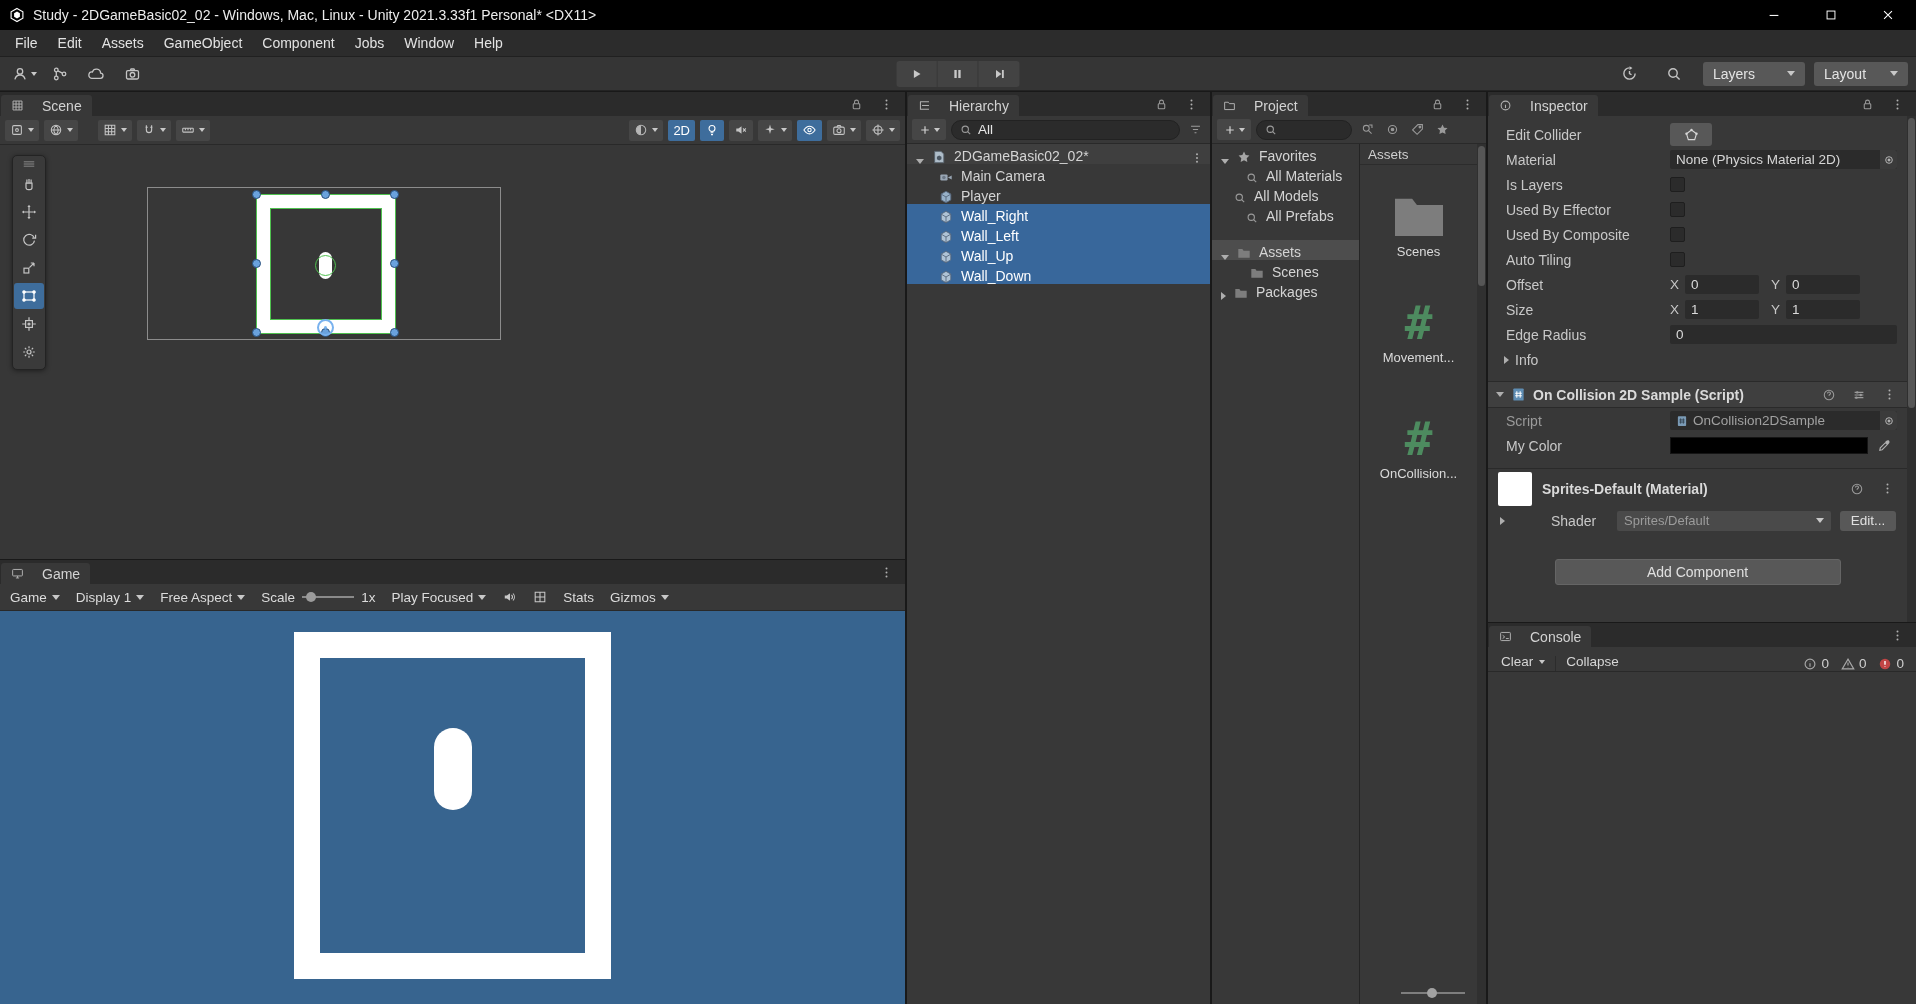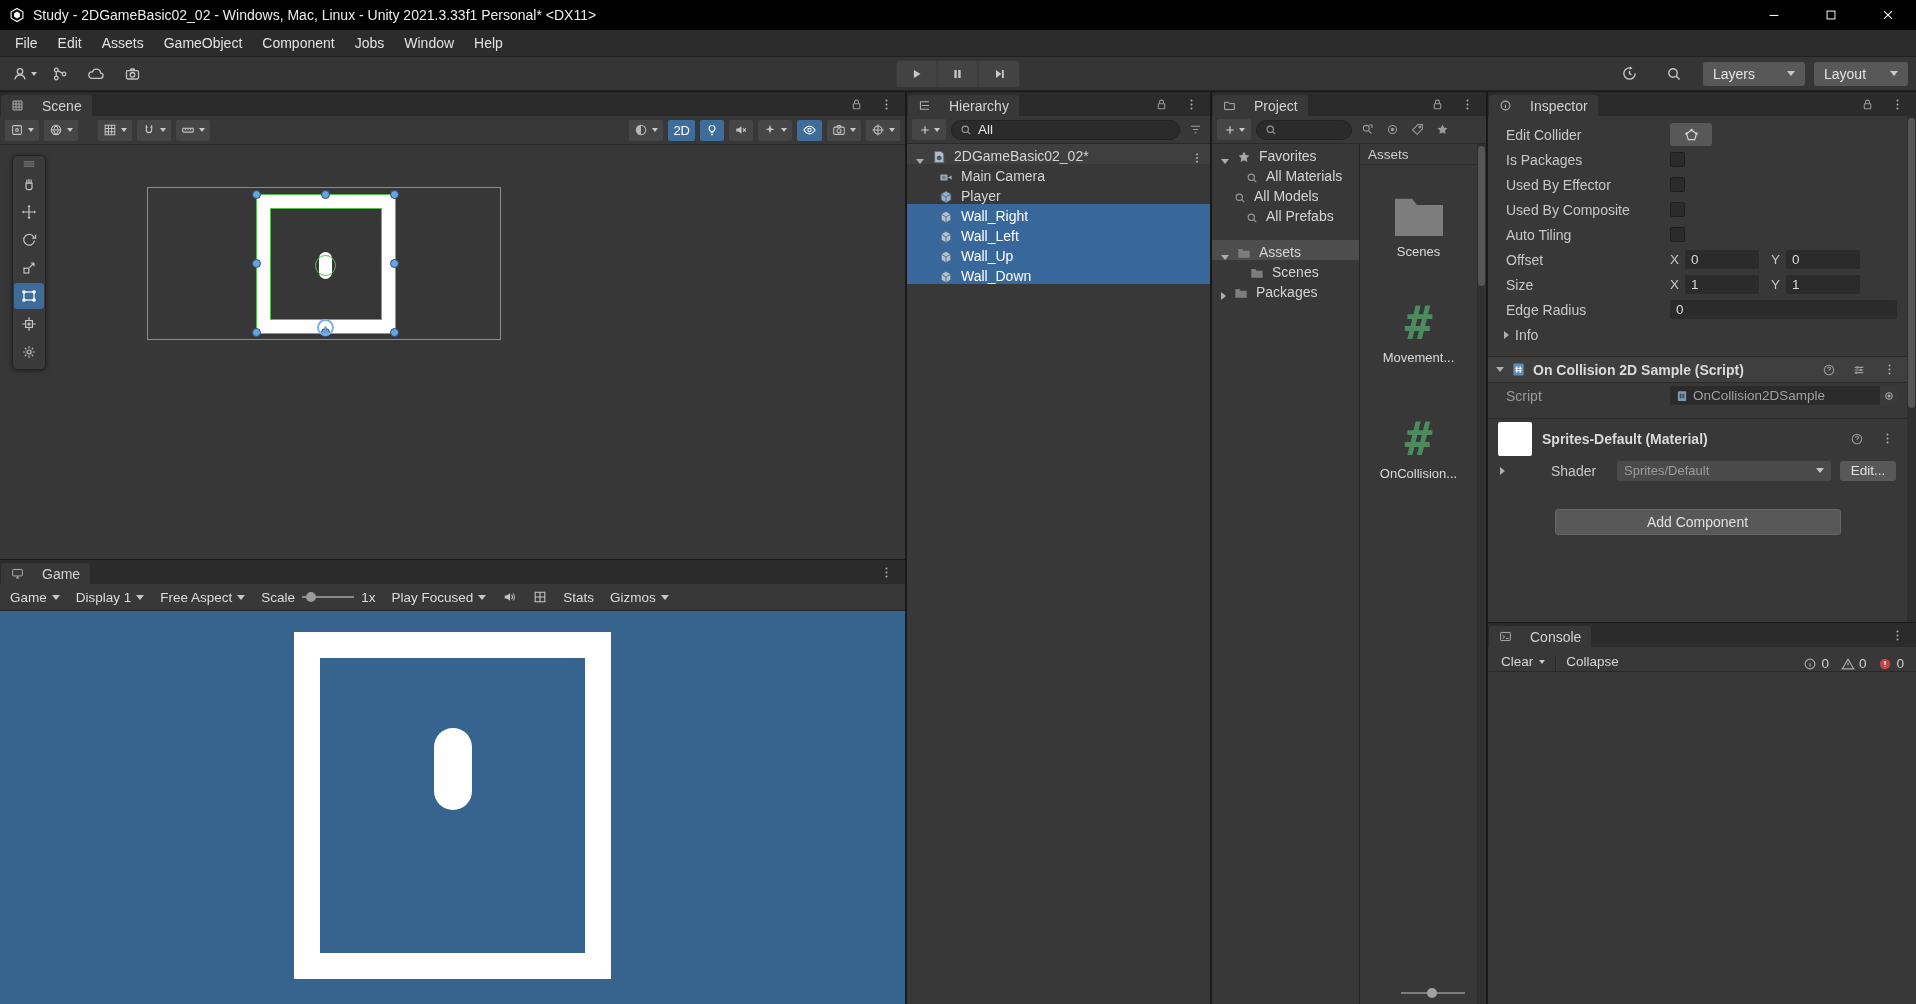--- a/index.html
+++ b/index.html
@@ -871,21 +871,35 @@
               <svg width="17" height="16" viewBox="0 0 16 16" fill="none" stroke="#d6d6d6" stroke-width="1.1">
                   <path d="M8 3 13 6.7 11.2 12.6H4.8L3 6.7Z"></path>
                   <circle cx="8" cy="3" r="1.2" fill="#d6d6d6" stroke="none"></circle>
                   <circle cx="13" cy="6.7" r="1.2" fill="#d6d6d6" stroke="none"></circle>
                   <circle cx="3" cy="6.7" r="1.2" fill="#d6d6d6" stroke="none"></circle>
                 </svg>
             </span>
           </span>
         </div>
         <div class="irow">
-          <span class="ilabel">Is Packages</span>
+          <span class="ilabel">Material</span>
+          <span class="ictrl">
+            <span class="objfield">
+              <span>None (Physics Material 2D)</span>
+              <span class="picker">
+                  <svg width="12" height="12" viewBox="0 0 16 16" fill="none" stroke="#b8b8b8" stroke-width="1.3">
+                    <circle cx="8" cy="8" r="4.4"></circle>
+                    <circle cx="8" cy="8" r="1.4" fill="#b8b8b8"></circle>
+                  </svg>
+                </span>
+            </span>
+          </span>
+        </div>
+        <div class="irow">
+          <span class="ilabel">Is Layers</span>
           <span class="ictrl">
               <span class="cb"></span>
             </span>
         </div>
         <div class="irow">
           <span class="ilabel">Used By Effector</span>
           <span class="ictrl">
               <span class="cb"></span>
             </span>
         </div>
@@ -986,20 +1000,32 @@
               <span>OnCollision2DSample</span>
               <span class="picker">
                   <svg width="12" height="12" viewBox="0 0 16 16" fill="none" stroke="#b8b8b8" stroke-width="1.3">
                     <circle cx="8" cy="8" r="4.4"></circle>
                     <circle cx="8" cy="8" r="1.4" fill="#b8b8b8"></circle>
                   </svg>
                 </span>
             </span>
           </span>
         </div>
+        <div class="irow">
+          <span class="ilabel">My Color</span>
+          <span class="ictrl">
+            <span class="swatch"></span>
+            <span class="dropper">
+                <svg width="15" height="15" viewBox="0 0 16 16" fill="none" stroke="#b0b0b0" stroke-width="1.2">
+                  <path d="M3 13l.5-2.5L9 5l2 2-5.5 5.5Z"></path>
+                  <path d="M9.7 3.3c1-1 2.4-1.2 3.2-.4.8.8.6 2.2-.4 3.2l-1 1-2.8-2.8Z" fill="#b0b0b0" stroke="none"></path>
+                </svg>
+              </span>
+          </span>
+        </div>
 
         <div class="mat-header">
           <span class="mat-thumb"></span>
           <span>Sprites-Default (Material)</span>
           <span class="hdr-icons">
             <span class="iconbtn">
                 <svg width="14" height="14" viewBox="0 0 16 16" fill="none" stroke="#9a9a9a" stroke-width="1.2">
                   <circle cx="8" cy="8" r="5.4"></circle>
                   <path d="M6.3 6.2c0-2.2 3.4-2.2 3.4 0 0 1.2-1.7 1.3-1.7 2.6M8 11v.2"></path>
                 </svg>

